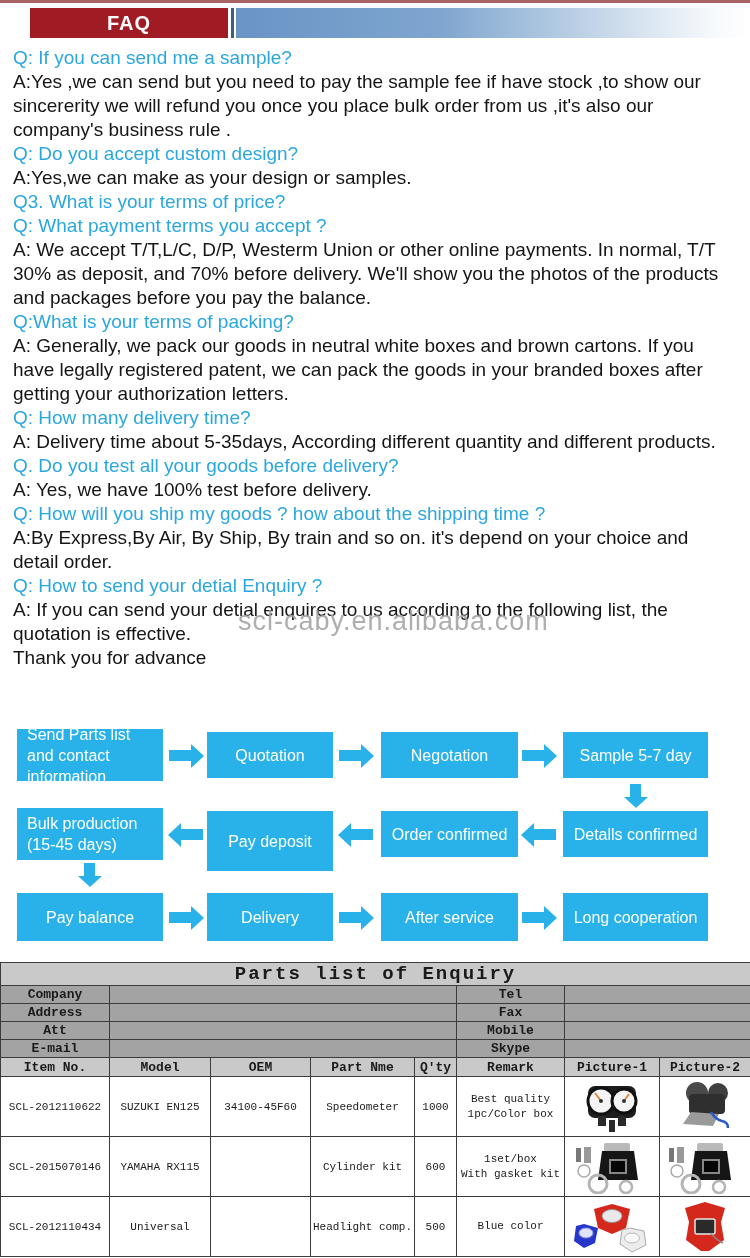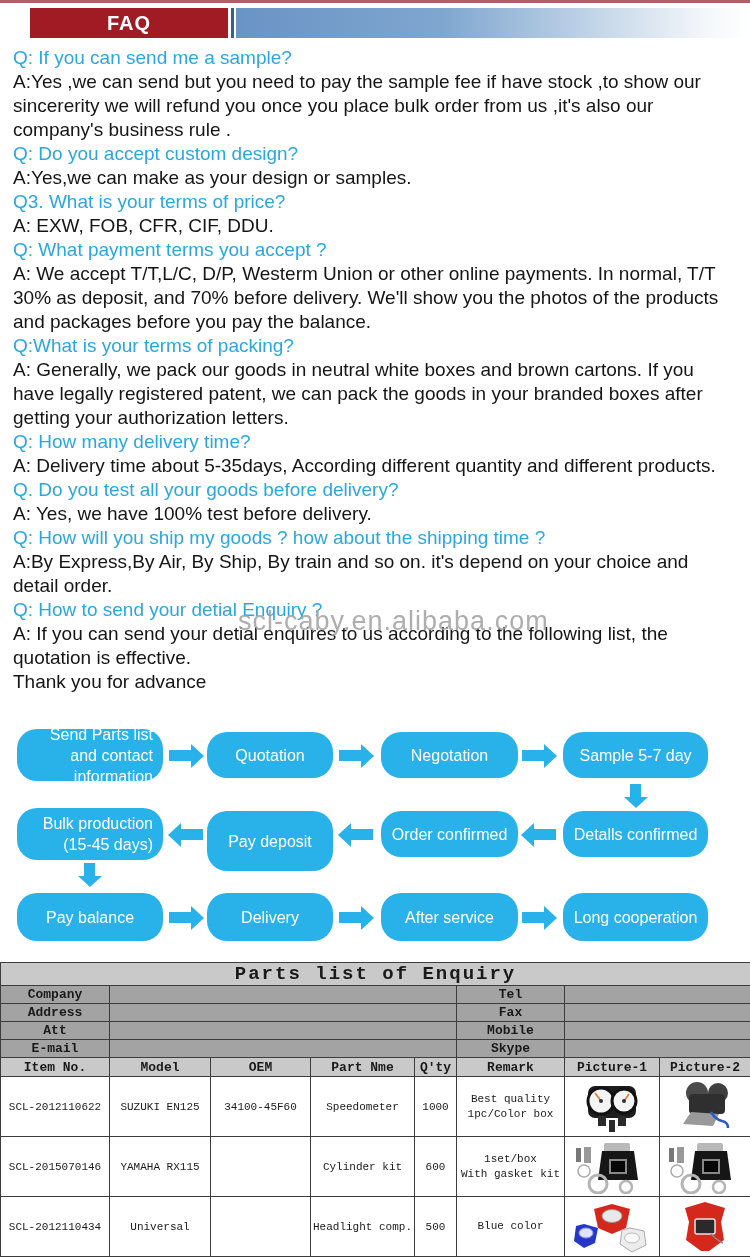--- a/index.html
+++ b/index.html
@@ -17,23 +17,23 @@
 
   
   .faq { position:absolute; left:13px; top:46px; width:726px; font-size:19px; line-height:24px; }
   .faq p { margin:0; }
   .faq .q { color:#2ba7e0; }
   .faq .a { color:#151515; }
   .watermark { position:absolute; left:238px; top:606px; font-size:27px; color:#a0a0a0;
                opacity:.85; letter-spacing:1px; }
 
   
-  .fbox { position:absolute; background:#29b2e9; border-radius:20px; color:#fff; font-size:16px;
+  .fbox { position:absolute; background:#29b2e9; border-radius:0; color:#fff; font-size:16px;
           line-height:21px; display:flex; align-items:center; justify-content:center;
-          text-align:right; padding:2px 10px; box-sizing:border-box; }
+          text-align:left; padding:2px 10px; box-sizing:border-box; }
   .harrow { position:absolute; width:22px; height:11px; background:#29b2e9; }
   .harrow.right::after { content:""; position:absolute; left:100%; top:50%; transform:translateY(-50%);
           border-left:13px solid #29b2e9; border-top:12px solid transparent; border-bottom:12px solid transparent; }
   .harrow.left::before { content:""; position:absolute; right:100%; top:50%; transform:translateY(-50%);
           border-right:13px solid #29b2e9; border-top:12px solid transparent; border-bottom:12px solid transparent; }
   .varrow { position:absolute; width:11px; height:13px; background:#29b2e9; }
   .varrow::after { content:""; position:absolute; top:100%; left:50%; transform:translateX(-50%);
           border-top:11px solid #29b2e9; border-left:12px solid transparent; border-right:12px solid transparent; }
 
   
@@ -58,21 +58,20 @@
   </div>
   <div class="hdr-line"></div>
   <div class="hdr-grad"></div>
 
   <div class="faq">
     <p class="q">Q: If you can send me a sample?</p>
     <p class="a">A:Yes ,we can send but you need to pay the sample fee if have stock ,to show our sincererity we will refund you once you place bulk order from us ,it's also our company's business rule .</p>
     <p class="q">Q: Do you accept custom design?</p>
     <p class="a">A:Yes,we can make as your design or samples.</p>
     <p class="q">Q3. What is your terms of price?</p>
-    <p class="a">A: EXW, FOB, CFR, CIF, DDU.</p>
     <p class="q">Q: What payment terms you accept ?</p>
     <p class="a">A: We accept T/T,L/C, D/P, Westerm Union or other online payments. In normal, T/T 30% as deposit, and 70% before delivery. We'll show you the photos of the products and packages before you pay the balance.</p>
     <p class="q">Q:What is your terms of packing?</p>
     <p class="a">A: Generally, we pack our goods in neutral white boxes and brown cartons. If you have legally registered patent, we can pack the goods in your branded boxes after getting your authorization letters.</p>
     <p class="q">Q: How many delivery time?</p>
     <p class="a">A: Delivery time about 5-35days, According different quantity and different products.</p>
     <p class="q">Q. Do you test all your goods before delivery?</p>
     <p class="a">A: Yes, we have 100% test before delivery.</p>
     <p class="q">Q: How will you ship my goods ? how about the shipping time ?</p>
     <p class="a">A:By Express,By Air, By Ship, By train and so on. it's depend on your choice and detail order.</p>

